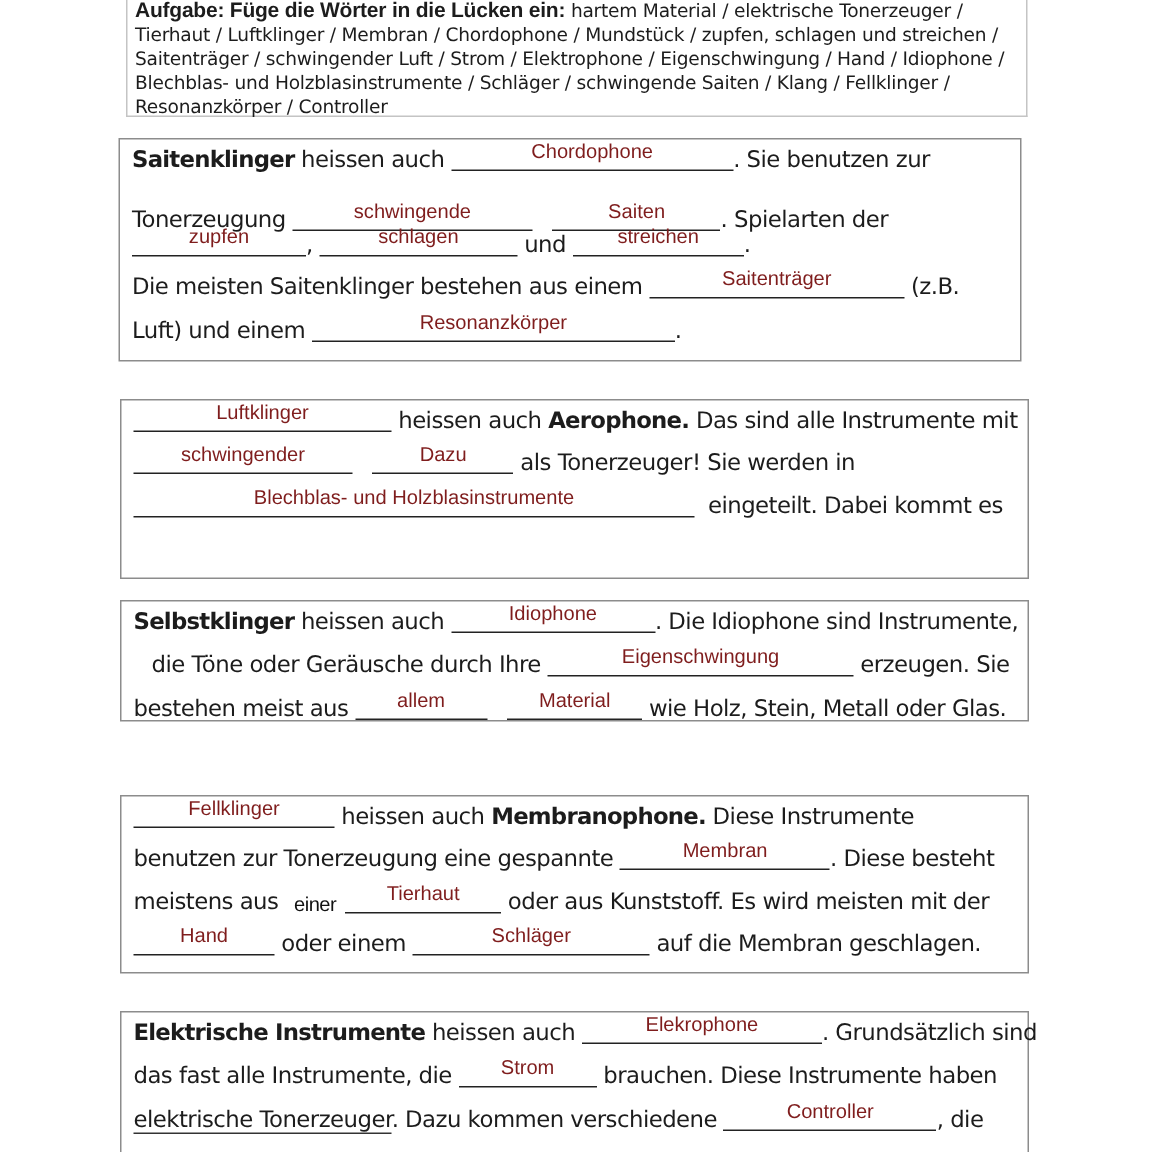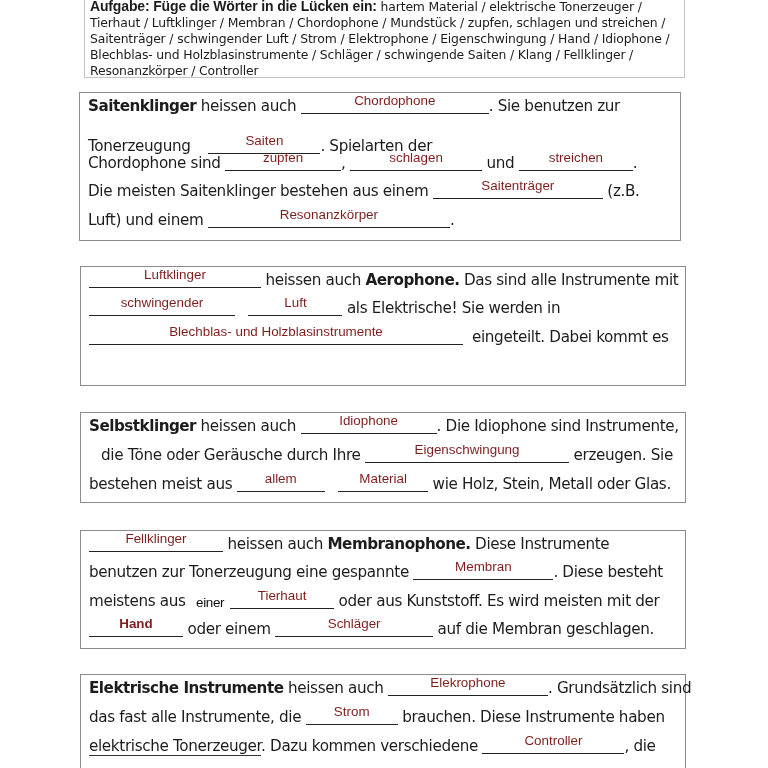--- a/index.html
+++ b/index.html
@@ -42,46 +42,46 @@
 
 <div class="task-box">
   <b>Aufgabe: Füge die Wörter in die Lücken ein:</b><span> hartem Material / elektrische Tonerzeuger  / Tierhaut / Luftklinger / Membran / Chordophone / Mundstück / zupfen, schlagen und streichen / Saitenträger / schwingender Luft / Strom / Elektrophone  / Eigenschwingung / Hand / Idiophone / Blechblas- und Holzblasinstrumente / Schläger / schwingende Saiten / Klang / Fellklinger / Resonanzkörper / Controller</span>
 </div>
 
 <div class="section" style="left:79px; top:92px; width:602px; height:149px;">
   <div class="line" style="top:2px;">
     <b>Saitenklinger</b><span> heissen auch </span><span class="blank" style="width:188px;"><span>Chordophone</span></span><span>.  Sie benutzen zur</span>
   </div>
   <div class="line" style="top:42px;">
-    <span>Tonerzeugung </span>&nbsp;&nbsp;&nbsp;<span class="blank" style="width:112px;"><span>Saiten</span></span><span>. Spielarten der</span>
+    <span>Tonerzeugung </span><span class="blank" style="width:160px;"><span>schwingende</span></span>&nbsp;&nbsp;&nbsp;<span class="blank" style="width:112px;"><span>Saiten</span></span><span>. Spielarten der</span>
   </div>
   <div class="line" style="top:59px;">
-    <span>Chordophone sind </span><span class="blank" style="width:116px;"><span>zupfen</span></span><span>, </span><span class="blank" style="width:132px;"><span>schlagen</span></span><span> und </span><span class="blank" style="width:114px;"><span>streichen</span></span><span>.</span>
+    <span class="blank" style="width:116px;"><span>zupfen</span></span><span>, </span><span class="blank" style="width:132px;"><span>schlagen</span></span><span> und </span><span class="blank" style="width:114px;"><span>streichen</span></span><span>.</span>
   </div>
   <div class="line" style="top:87px;">
     <span>Die meisten Saitenklinger bestehen aus einem </span><span class="blank" style="width:170px;"><span>Saitenträger</span></span><span> (z.B.</span>
   </div>
   <div class="line" style="top:116px;">
     <span>Luft) und einem </span><span class="blank" style="width:242px;"><span>Resonanzkörper</span></span><span>.</span>
   </div>
 </div>
 
 <div class="section" style="left:80px; top:266px; width:606px; height:120px;">
   <div class="line" style="top:2px;">
     <span class="blank" style="width:172px;"><span>Luftklinger</span></span><span> heissen auch </span><b>Aerophone.</b><span> Das sind alle Instrumente mit</span>
   </div>
   <div class="line" style="top:30px;">
-    <span class="blank" style="width:146px;"><span>schwingender</span></span>&nbsp;&nbsp;&nbsp;<span class="blank" style="width:94px;"><span>Luft</span></span><span> als Elektrische! Sie werden in</span>
+    <span class="blank" style="width:146px;"><span>schwingender</span></span>&nbsp;&nbsp;&nbsp;<span class="blank" style="width:94px;"><span>Dazu</span></span><span> als Tonerzeuger! Sie werden in</span>
   </div>
   <div class="line" style="top:59px;">
     <span class="blank" style="width:374px;"><span>Blechblas- und Holzblasinstrumente</span></span>&nbsp;<span> eingeteilt. Dabei kommt es</span>
   </div>
 </div>
 
-<div class="section" style="left:80px; top:412px; width:606px; height:91px;padding-left:33px;">
+<div class="section" style="left:80px; top:400px; width:606px; height:81px;padding-left:33px;">
   <div class="line" style="top:2px;">
     <b>Selbstklinger</b><span> heissen auch </span><span class="blank" style="width:136px;"><span>Idiophone</span></span><span>. Die Idiophone sind Instrumente,</span>
   </div>
   <div class="line" style="top:31px;margin-left:12px;">
     <span>die Töne oder Geräusche durch Ihre </span><span class="blank" style="width:204px;"><span>Eigenschwingung</span></span><span> erzeugen. Sie</span>
   </div>
   <div class="line" style="top:60px;">
     <span>bestehen meist aus </span><span class="blank" style="width:88px;"><span>allem</span></span>&nbsp;&nbsp;&nbsp;<span class="blank" style="width:90px;"><span>Material</span></span><span> wie Holz, Stein, Metall oder Glas.</span>
   </div>
 </div>
@@ -90,21 +90,21 @@
   <div class="line" style="top:2px;">
     <span class="blank" style="width:134px;"><span>Fellklinger</span></span><span> heissen auch </span><b>Membranophone.</b><span> Diese Instrumente</span>
   </div>
   <div class="line" style="top:30px;">
     <span>benutzen zur Tonerzeugung eine gespannte </span><span class="blank" style="width:140px;"><span>Membran</span></span><span>. Diese besteht</span>
   </div>
   <div class="line" style="top:59px;">
     <span>meistens aus </span><span class="loose">einer</span><span class="blank" style="width:104px;"><span>Tierhaut</span></span><span> oder aus Kunststoff. Es wird meisten mit der</span>
   </div>
   <div class="line" style="top:87px;">
-    <span class="blank" style="width:94px;font-weight:bold;"><span>Hand</span></span><span> oder einem </span><span class="blank" style="width:158px;"><span>Schläger</span></span><span> auf die Membran geschlagen.</span>
+    <span class="blank" style="width:94px;"><span>Hand</span></span><span> oder einem </span><span class="blank" style="width:158px;"><span>Schläger</span></span><span> auf die Membran geschlagen.</span>
   </div>
 </div>
 
 <div class="section" style="left:80px; top:674px; width:606px; height:110px;">
   <div class="line" style="top:2px;">
     <b>Elektrische Instrumente</b><span> heissen auch </span><span class="blank" style="width:160px;"><span>Elekrophone</span></span><span>. Grundsätzlich sind</span>
   </div>
   <div class="line" style="top:31px;">
     <span>das fast alle Instrumente, die </span><span class="blank" style="width:92px;"><span>Strom</span></span><span> brauchen. Diese Instrumente haben</span>
   </div>

